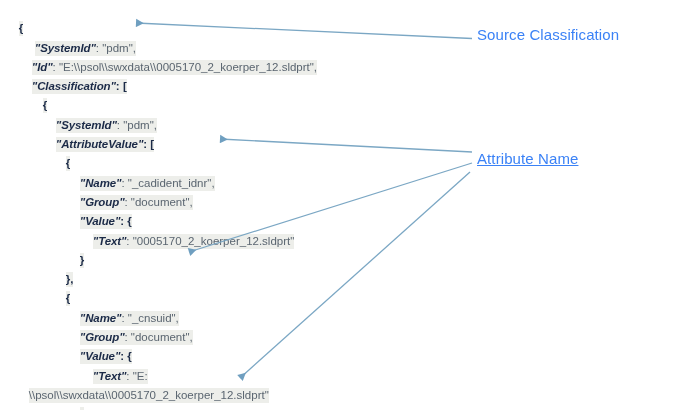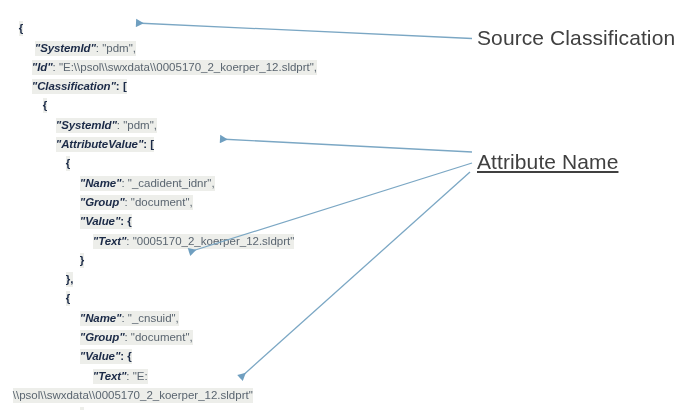--- a/index.html
+++ b/index.html
@@ -65,22 +65,22 @@
     left: 0;
     top: 0;
     width: 675px;
     height: 410px;
     pointer-events: none;
   }
 
   .anno-label {
     position: absolute;
     font-family: "Liberation Sans", sans-serif;
-    font-size: 21px;
-    color: #404040;
+    font-size: 15px;
+    color: #3b82f6;
     white-space: nowrap;
     letter-spacing: 0.1px;
   }
   #label-source {
     left: 477px;
     top: 26px;
   }
   #label-attribute {
     left: 477px;
     top: 150px;
@@ -161,21 +161,21 @@
   </div>
 
   <div class="code-line" style="padding-left:67px;">
     <span class="seg"><span class="k">"Value"</span><span class="p">: {</span></span>
   </div>
 
   <div class="code-line" style="padding-left:80px;">
     <span class="seg"><span class="k">"Text"</span><span class="v">: "E:</span></span>
   </div>
 
-  <div class="code-line" style="padding-left:0px;">
+  <div class="code-line" style="padding-left:16px;">
     <span class="seg v">\\psol\\swxdata\\0005170_2_koerper_12.sldprt"</span>
   </div>
 
   <div class="code-line" style="padding-left:67px;">
     <span class="seg br">}</span>
   </div>
 
   <div class="code-line" style="padding-left:53px;">
     
   </div>

